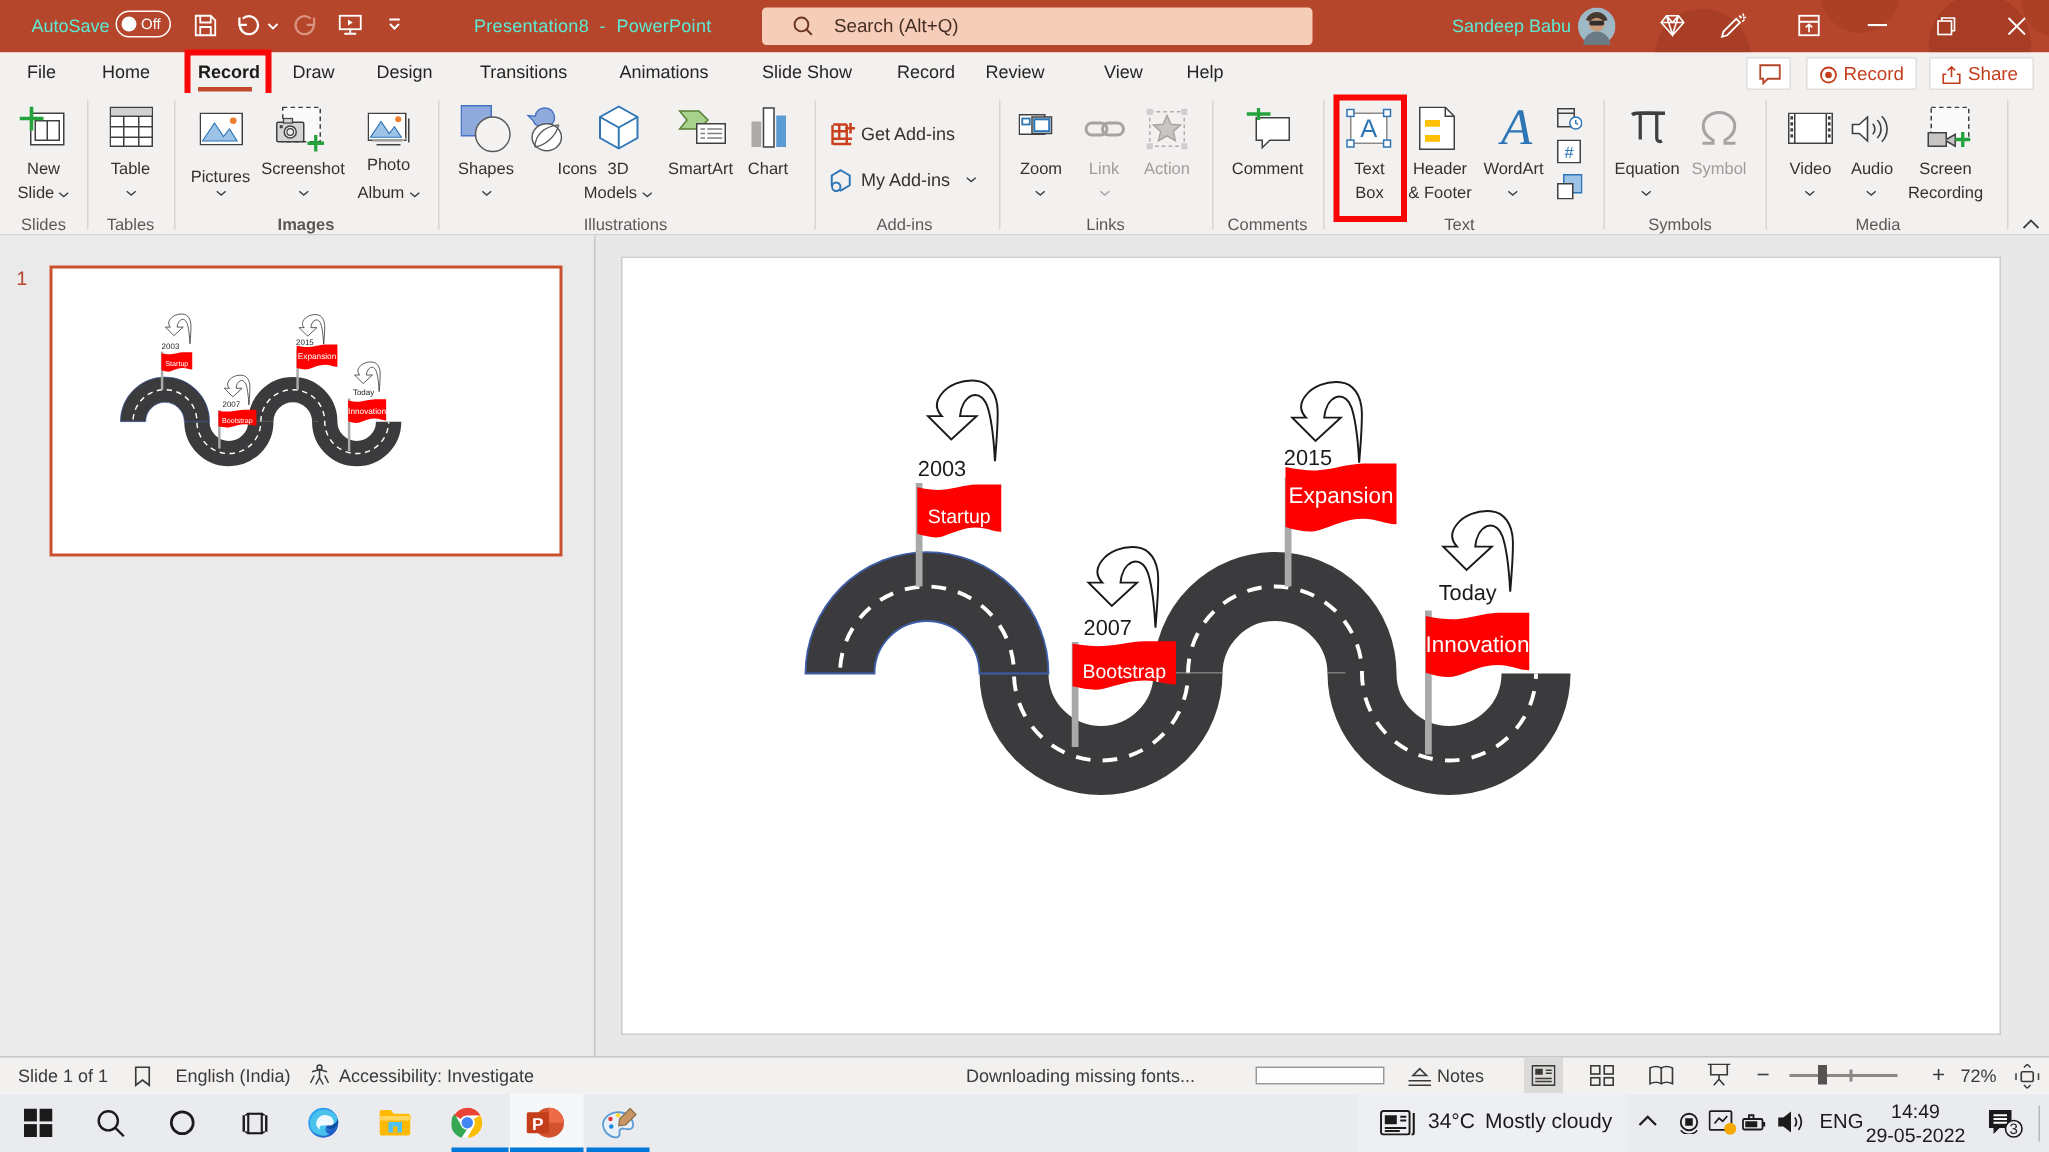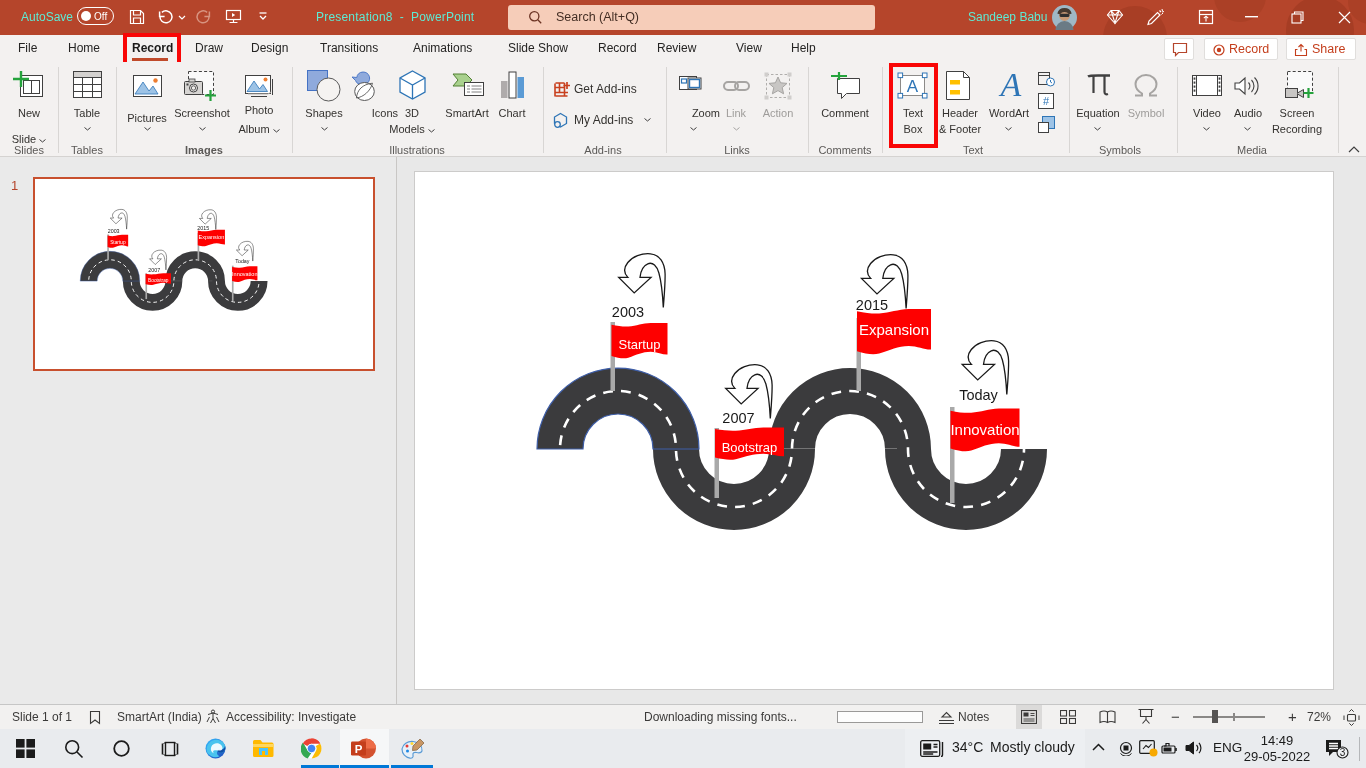--- a/index.html
+++ b/index.html
@@ -181,21 +181,21 @@
   <div class="rlbl" style="left:1090px;width:60px;">Symbols</div>
   <div class="rlbl" style="left:1222px;width:60px;">Media</div>
 
   <svg class="abs" style="left:13px;top:9px" width="31" height="27" viewBox="0 0 31 27">
     <rect x="7.5" y="4.5" width="22" height="21" fill="#fff" stroke="#404040"></rect>
     <rect x="10.5" y="9.5" width="16" height="13" fill="#fff" stroke="#404040"></rect>
     <path d="M18.5 9.5 v13" stroke="#404040"></path>
     <path d="M8 0 v16 M0 8 h16" stroke="#24A33C" stroke-width="2.4"></path>
   </svg>
   <div class="btxt" style="left:3px;top:45px;width:52px;">New</div>
-  <div class="btxt" style="left:3px;top:71px;width:52px;">Slide <svg width="7" height="4" viewBox="0 0 7 4">
+  <div class="btxt" style="left:3px;top:61px;width:52px;">Slide <svg width="7" height="4" viewBox="0 0 7 4">
         <path d="M0.5 0.5 L3.5 3 6.5 0.5" fill="none" stroke="#404040"></path>
       </svg></div>
 
   <svg class="abs" style="left:73px;top:9px" width="29" height="27" viewBox="0 0 29 27">
     <rect x="0.5" y="0.5" width="28" height="26" fill="#fff" stroke="#404040"></rect>
     <rect x="1" y="1" width="27" height="5" fill="#D4D2D0"></rect>
     <path d="M0.5 6.5 h28 M0.5 13.5 h28 M0.5 20.5 h28 M9.5 6.5 v20 M19.5 6.5 v20" fill="none" stroke="#404040"></path>
   </svg>
   <div class="btxt" style="left:61px;top:45px;width:52px;">Table</div>
   <svg class="abs" style="left:84px;top:65px" width="7" height="4" viewBox="0 0 7 4">
@@ -293,21 +293,21 @@
   <svg class="abs" style="left:644px;top:56px" width="7" height="4" viewBox="0 0 7 4">
       <path d="M0.5 0.5 L3.5 3 6.5 0.5" fill="none" stroke="#404040"></path>
     </svg>
 
   <svg class="abs" style="left:679px;top:11px" width="31" height="26" viewBox="0 0 31 26">
     <rect x="0.5" y="3.5" width="17" height="13" fill="#fff" stroke="#404040"></rect>
     <rect x="2.5" y="6" width="5" height="4" fill="none" stroke="#2E75B6" stroke-width="1.2"></rect>
     <rect x="9" y="5" width="13" height="11" fill="#fff" stroke="#404040"></rect>
     <rect x="10.5" y="6.5" width="10" height="8" fill="none" stroke="#2E75B6" stroke-width="1.4"></rect>
   </svg>
-  <div class="btxt" style="left:668px;top:45px;width:52px;text-align:right;">Zoom</div>
+  <div class="btxt" style="left:668px;top:45px;width:52px;">Zoom</div>
   <svg class="abs" style="left:690px;top:65px" width="7" height="4" viewBox="0 0 7 4">
       <path d="M0.5 0.5 L3.5 3 6.5 0.5" fill="none" stroke="#404040"></path>
     </svg>
 
   <svg class="abs" style="left:723px;top:14px" width="27" height="20" viewBox="0 0 27 20" fill="none" stroke="#A6A4A2" stroke-width="2">
     <rect x="1" y="6" width="14" height="8" rx="4"></rect>
     <rect x="12" y="6" width="14" height="8" rx="4"></rect>
   </svg>
   <div class="btxt gray" style="left:710px;top:45px;width:52px;">Link</div>
   <svg class="abs" style="left:733px;top:65px" width="7" height="4" viewBox="0 0 7 4">
@@ -482,21 +482,21 @@
 <div id="thumb"></div>
 <svg class="abs" style="left:35px;top:179px;width:338px;height:190px" viewBox="0 0 920 517.4">
   <use href="#roadmap"></use>
 </svg>
 <div class="abs" style="left:11px;top:178px;font-size:13px;color:#B5452B;">1</div>
 <div id="statusbar">
   <div class="abs" style="left:12px;top:5px;">Slide 1 of 1</div>
   <svg class="abs" style="left:88px;top:5px" width="14" height="15" viewBox="0 0 14 15" fill="none" stroke="#3b3a39" stroke-width="1.1">
     <path d="M2.5 1.5 h9 v12 l-4.5-3.5 -4.5 3.5 z"></path>
   </svg>
-  <div class="abs" style="left:117px;top:5px;">SmartArt (India)</div>
+  <div class="abs" style="left:117px;top:5px;">English (India)</div>
   <svg class="abs" style="left:205px;top:4px" width="16" height="16" viewBox="0 0 16 16" fill="none" stroke="#3b3a39" stroke-width="1">
     <circle cx="8" cy="2.6" r="1.6"></circle>
       <path d="M3 5.5 l5-1.5 5 1.5 M8 4.5 v5 M8 9.5 l-2.5 4.5 M8 9.5 l2.5 4.5 M4.5 8 l-2.5 5 M11.5 8 l2.5 5"></path>
   </svg>
   <div class="abs" style="left:226px;top:5px;">Accessibility: Investigate</div>
   <div class="abs" style="left:644px;top:5px;">Downloading missing fonts...</div>
   <div class="abs" style="left:837px;top:6px;width:86px;height:12px;border:1px solid #9a9998;background:#fdfdfd;"></div>
   <svg class="abs" style="left:938px;top:5px" width="17" height="15" viewBox="0 0 17 15" fill="none" stroke="#3b3a39" stroke-width="1.1">
     <path d="M1 13.5 h15 M1 10.5 h15 M4 7 h9 l-4.5-4.5 z"></path>
   </svg>

